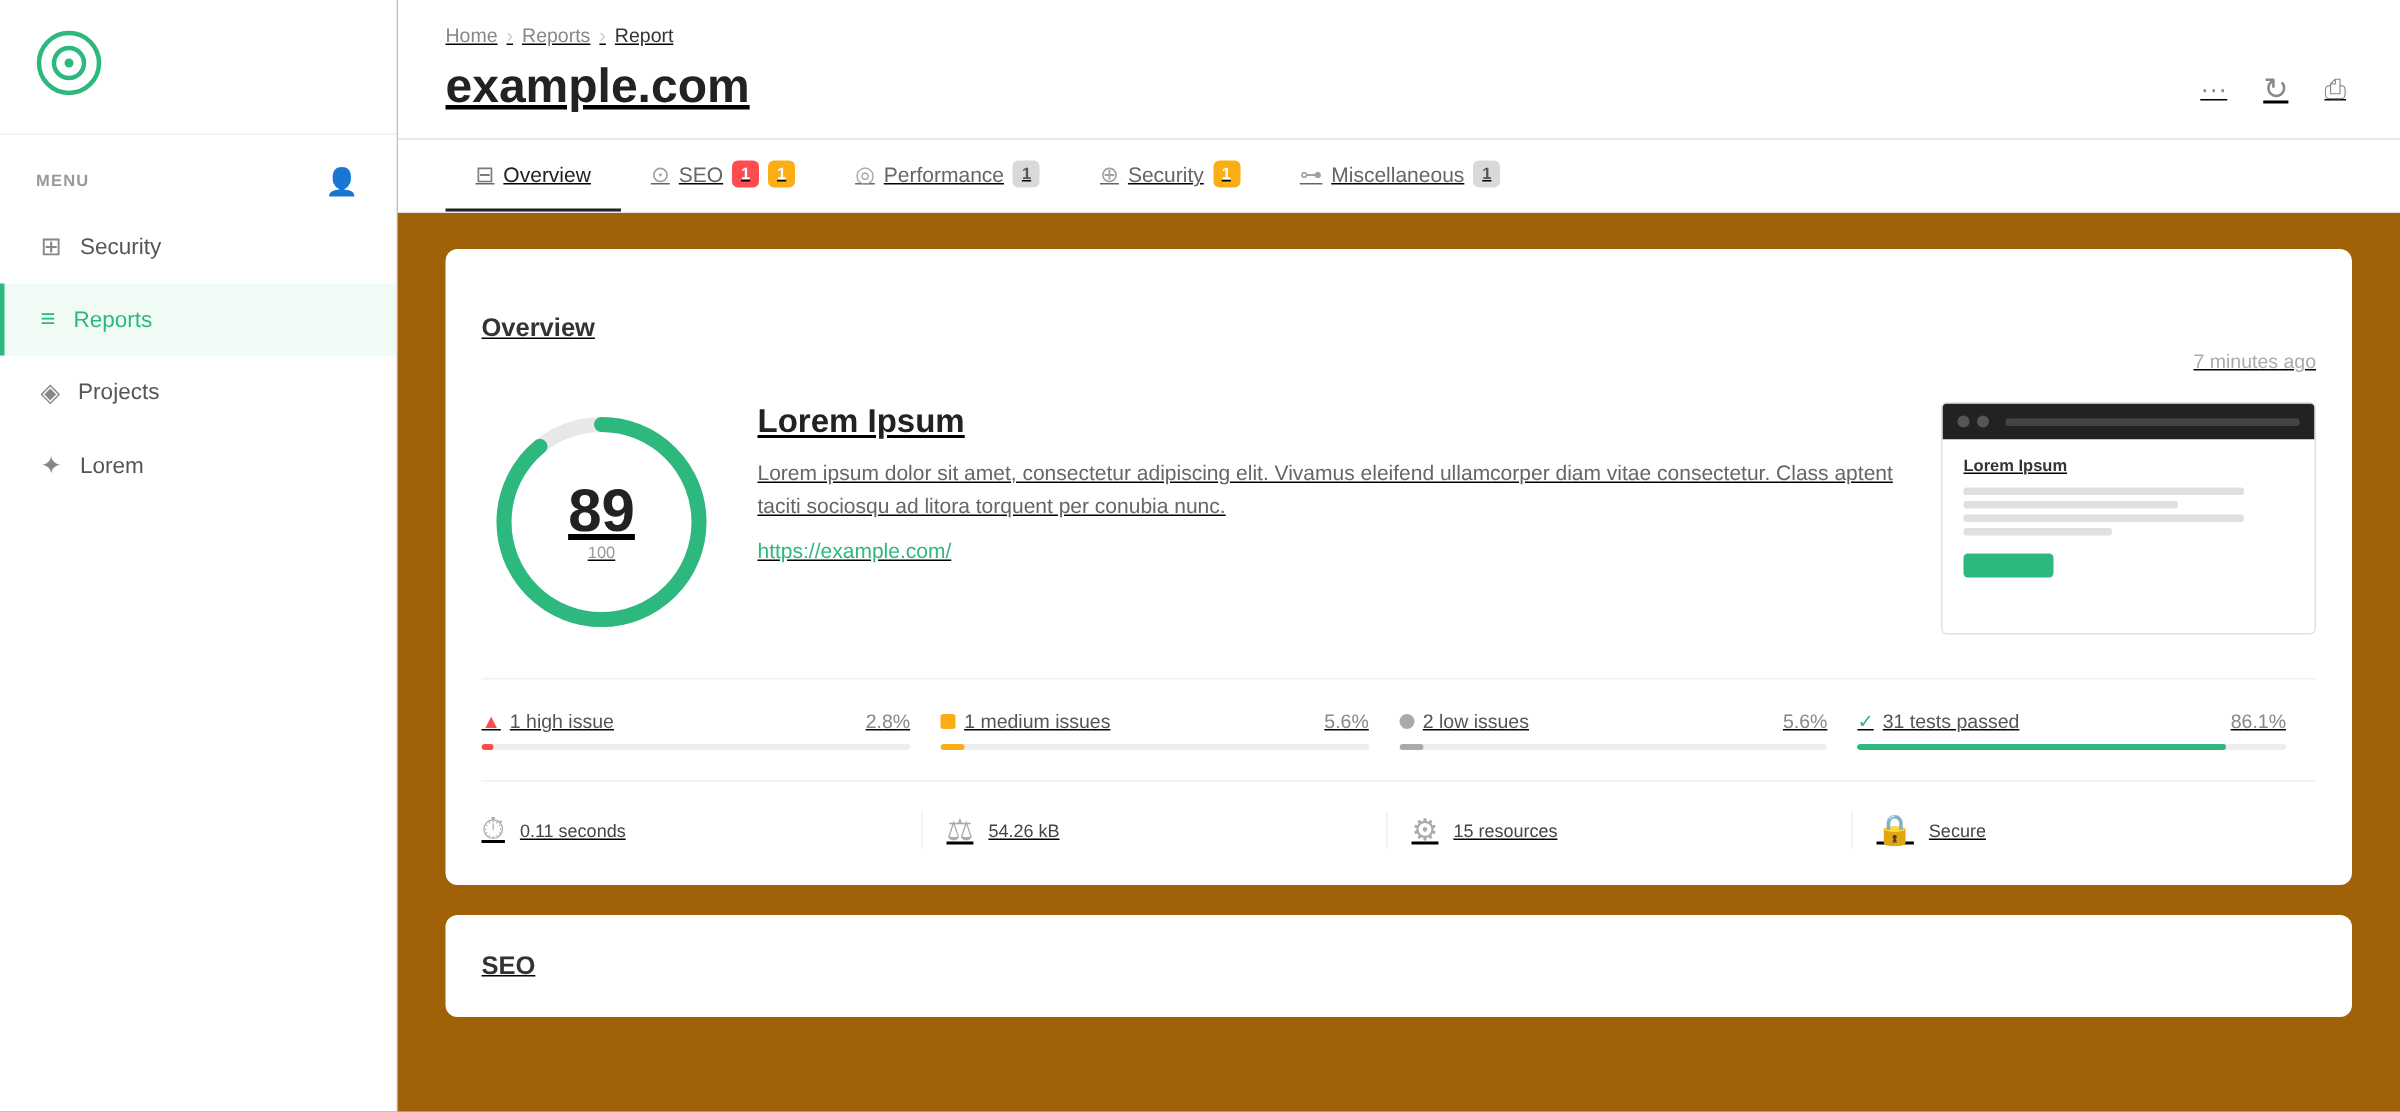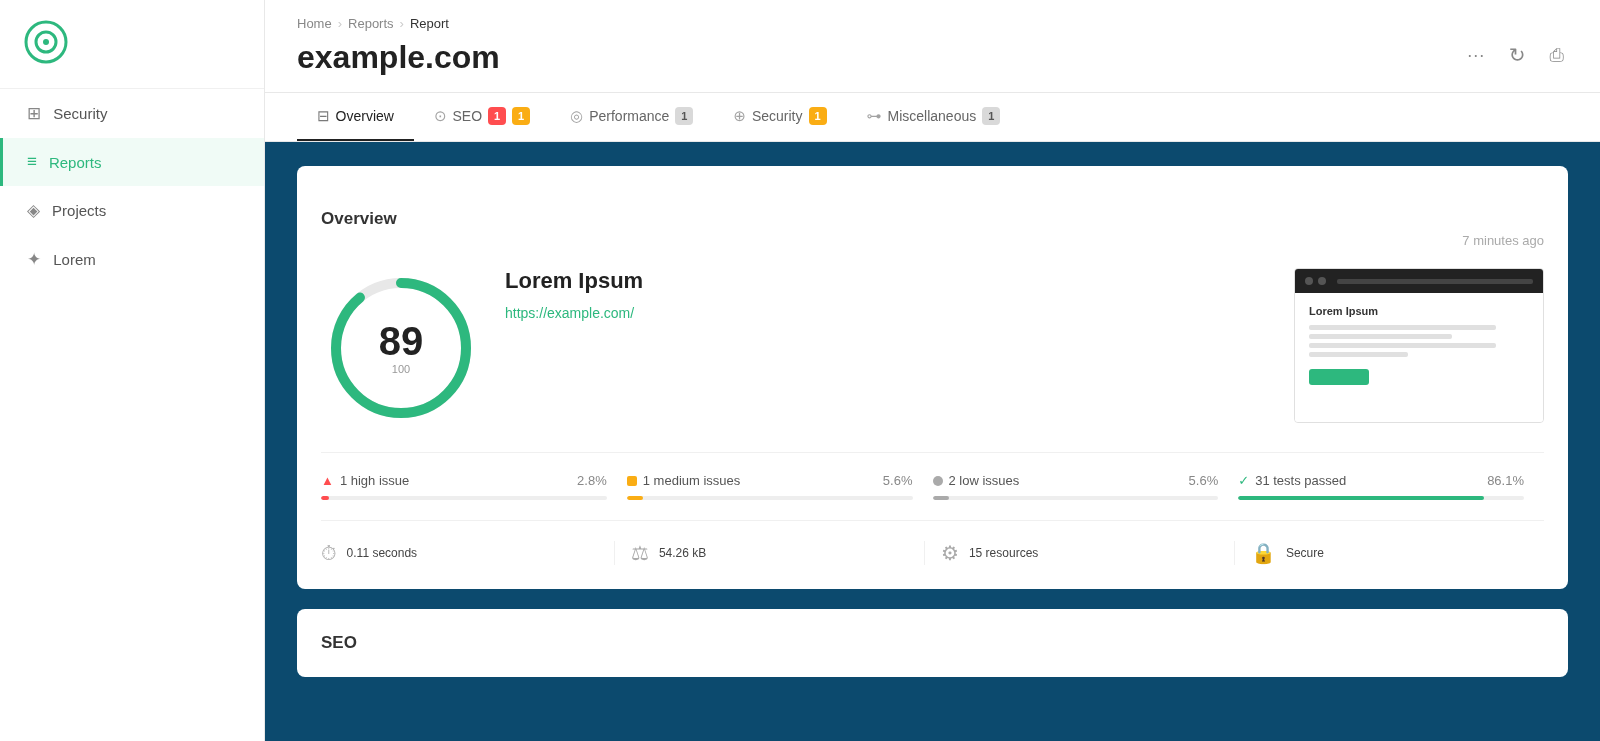--- a/index.html
+++ b/index.html
@@ -53,43 +53,44 @@
       background: #f0fbf6;
       border-left: 3px solid #2db87e;
     }
     .nav-icon { font-size: 17px; opacity: 0.7; }
     .nav-item.active .nav-icon { opacity: 1; }
 
     
     .main {
       flex: 1;
       overflow-y: auto;
-      background: #0c4a6e;
+      background: #a16207;
       padding: 0;
+      text-decoration: underline;
     }
 
     
     .topbar {
       background: #fff;
       padding: 16px 32px;
       border-bottom: 1px solid #e8e8e8;
     }
     .breadcrumb {
       font-size: 13px;
       color: #888;
       margin-bottom: 8px;
       display: flex;
       align-items: center;
       gap: 6px;
     }
     .breadcrumb .sep { color: #ccc; }
     .breadcrumb .current { color: #333; font-weight: 500; }
     .page-title-row {
       display: flex;
-      align-items: flex-start;
+      align-items: flex-end;
       justify-content: space-between;
     }
     .page-title {
       font-size: 32px;
       font-weight: 700;
       color: #222;
     }
     .topbar-actions {
       display: flex;
       gap: 16px;
@@ -383,20 +384,24 @@
 <body>
 
 <div class="sidebar">
   <div class="sidebar-logo">
     <svg class="logo-circle" viewBox="0 0 44 44">
       <circle cx="22" cy="22" r="20" fill="none" stroke="#2db87e" stroke-width="3"></circle>
       <circle cx="22" cy="22" r="10" fill="none" stroke="#2db87e" stroke-width="3"></circle>
       <circle cx="22" cy="22" r="3" fill="#2db87e"></circle>
     </svg>
   </div>
+  <div class="sidebar-menu-label">
+    <span>MENU</span>
+    <span class="person-icon">👤</span>
+  </div>
   <nav>
     <div class="nav-item">
       <span class="nav-icon">⊞</span>
       <span>Security</span>
     </div>
     <div class="nav-item active">
       <span class="nav-icon">≡</span>
       <span>Reports</span>
     </div>
     <div class="nav-item">
@@ -474,20 +479,21 @@
             <circle cx="80" cy="80" r="65" fill="none" stroke="#2db87e" stroke-width="10" stroke-dasharray="408.41" stroke-dashoffset="45" stroke-linecap="round" transform="rotate(-90 80 80)"></circle>
           </svg>
           <div class="score-text">
             <div class="score-number">89</div>
             <div class="score-total">100</div>
           </div>
         </div>
 
         <div class="overview-info">
           <div class="overview-title">Lorem Ipsum</div>
+          <p class="overview-desc">Lorem ipsum dolor sit amet, consectetur adipiscing elit. Vivamus eleifend ullamcorper diam vitae consectetur. Class aptent taciti sociosqu ad litora torquent per conubia nunc.</p>
           <a class="overview-link" href="#">https://example.com/</a>
         </div>
 
         <div class="preview-thumb">
           <div class="thumb-bar">
             <div class="thumb-dot"></div>
             <div class="thumb-dot"></div>
             <div style="flex:1;height:5px;background:#444;border-radius:2px;margin-left:6px;"></div>
           </div>
           <div class="thumb-body">

